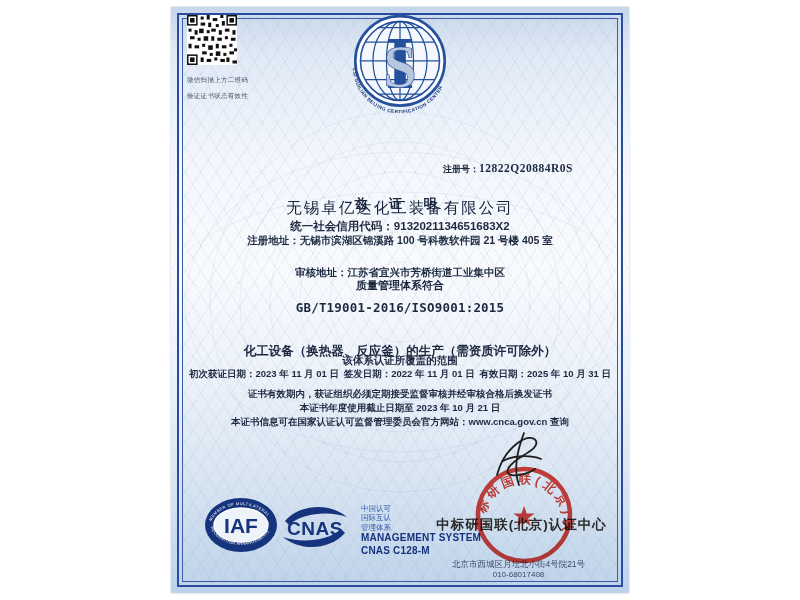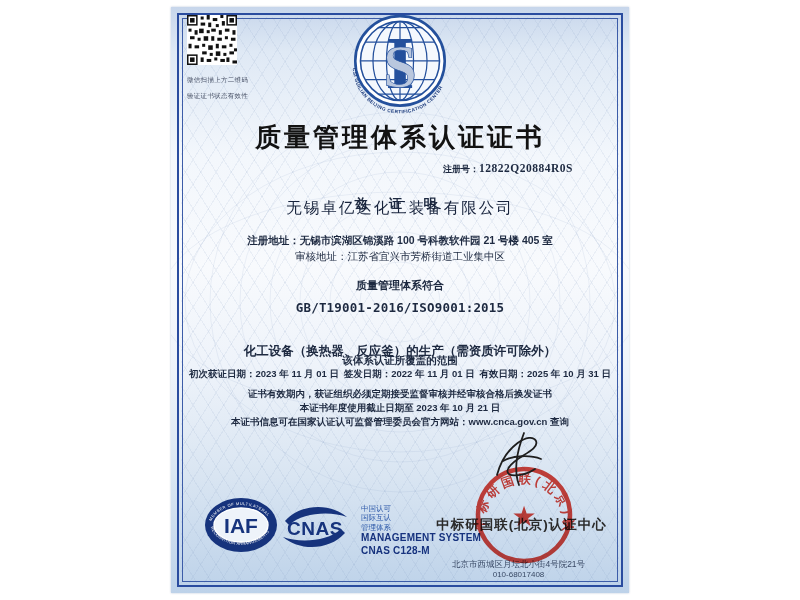--- a/index.html
+++ b/index.html
@@ -20,21 +20,21 @@
   .line{position:absolute;left:0;right:0;text-align:center;color:#1d2940;z-index:3;white-space:nowrap;}
 
   .title{top:113px;font-size:26px;font-weight:bold;letter-spacing:3px;color:#121212;}
   .regno{position:absolute;left:272px;top:151px;z-index:3;white-space:nowrap;color:#1d2940;}
   .regno .lab{font-size:9px;font-weight:bold;}
   .regno .val{font-size:11.5px;font-weight:bold;font-family:"Liberation Serif","DejaVu Serif",serif;letter-spacing:.5px;margin-top:8px;}
   .certify{top:172px;font-size:13px;font-weight:bold;letter-spacing:9px;margin-top:16px;}
   .company{top:191px;font-size:15.5px;font-weight:normal;letter-spacing:2px;color:#17233c;}
   .code{top:212px;font-size:11.5px;font-weight:bold;}
   .addr1{top:227px;font-size:10.5px;font-weight:bold;}
-  .addr2{top:243px;font-size:10.5px;font-weight:normal;}
+  .addr2{top:259px;font-size:10.5px;font-weight:bold;}
   .conform{top:271px;font-size:11px;font-weight:bold;}
   .standard{top:293px;font-size:12.5px;font-weight:bold;font-family:"DejaVu Sans Mono","Liberation Mono",monospace;letter-spacing:.2px;}
   .scopelabel{top:315px;font-size:10.5px;font-weight:bold;margin-top:32px;}
   .scope{top:336px;font-size:12.5px;font-weight:bold;}
   .dates{position:absolute;left:0;right:0;top:361px;display:flex;justify-content:space-between;
     padding:0 18px;font-size:9.5px;font-weight:bold;color:#1d2940;z-index:3;white-space:nowrap;}
   .note1{top:381px;font-size:9.5px;font-weight:bold;}
   .note2{top:395px;font-size:9.5px;font-weight:bold;}
   .note3{top:409px;font-size:9.5px;font-weight:bold;}
 
@@ -168,26 +168,26 @@
           <line x1="24" y1="79" x2="76" y2="79"></line>
         </g>
         <text x="50" y="73" text-anchor="middle" font-size="72" font-weight="bold" font-family="'Liberation Serif','DejaVu Serif',serif" fill="#24509c">I</text>
         <text x="50" y="72" text-anchor="middle" font-size="58" font-weight="bold" font-family="'Liberation Serif','DejaVu Serif',serif" fill="#b9c7de" stroke="#24509c" stroke-width="0.6">S</text>
         <text font-size="4.6" font-weight="bold" fill="#1d3c7d" letter-spacing="0.4">
           <textPath href="#logoarc" startOffset="2">CSI GUILIAN BEIJING CERTIFICATION CENTER</textPath>
         </text>
       </svg>
     </div>
 
-    <div class="line title">质量管理体系认证证书</div>
     <div class="regno">
       <span class="lab">注册号：</span><span class="val">12822Q20884R0S</span>
     </div>
     <div class="line certify">兹 证 明</div>
     <div class="line company">无锡卓亿达化工装备有限公司</div>
+    <div class="line code">统一社会信用代码：9132021134651683X2</div>
     <div class="line addr1">注册地址：无锡市滨湖区锦溪路 100 号科教软件园 21 号楼 405 室</div>
     <div class="line addr2">审核地址：江苏省宜兴市芳桥街道工业集中区</div>
     <div class="line conform">质量管理体系符合</div>
     <div class="line standard">GB/T19001-2016/ISO9001:2015</div>
     <div class="line scopelabel">该体系认证所覆盖的范围</div>
     <div class="line scope">化工设备（换热器、反应釜）的生产（需资质许可除外）</div>
 
     <div class="dates">
       <span>初次获证日期：2023 年 11 月 01 日</span>
       <span>签发日期：2022 年 11 月 01 日</span>

